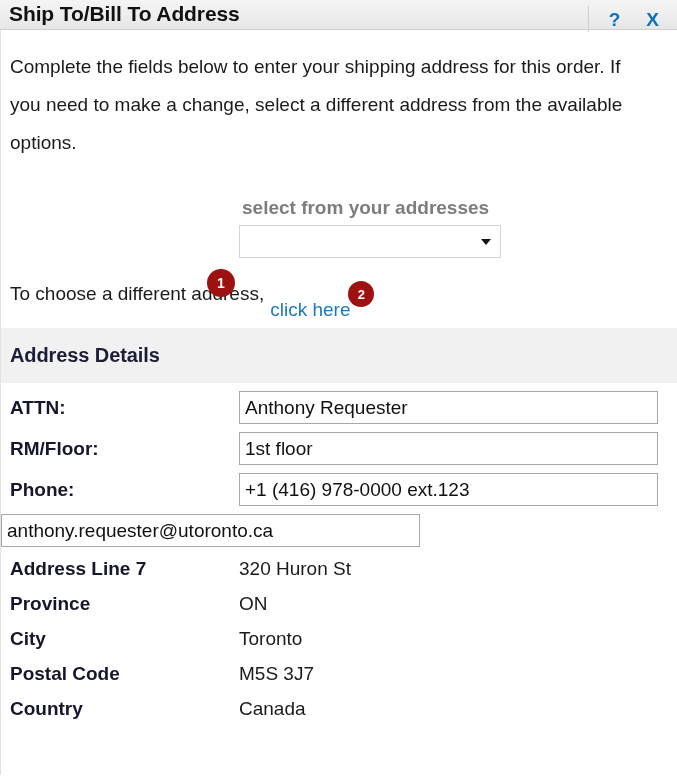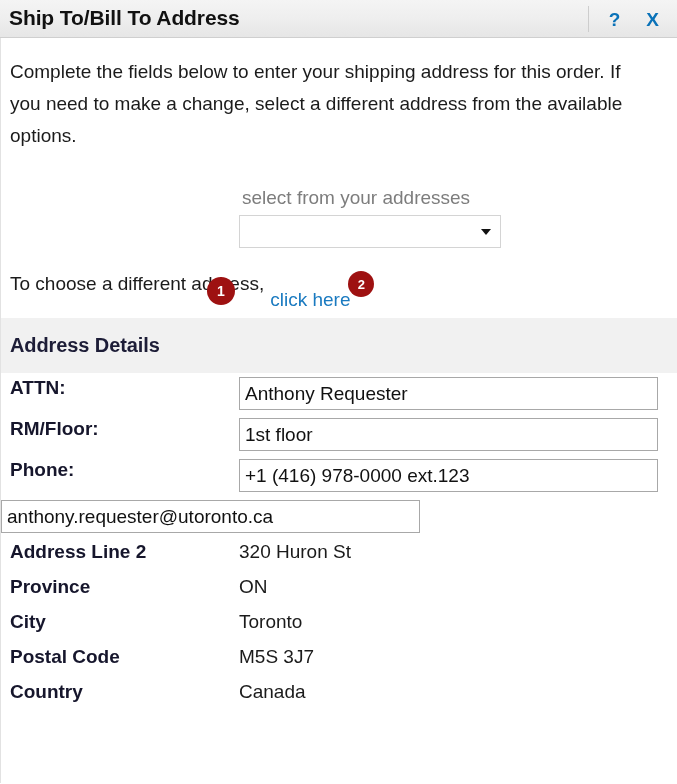--- a/index.html
+++ b/index.html
@@ -21,21 +21,21 @@
     width: 677px;
     height: 784px;
     box-sizing: border-box;
     background: #ffffff;
     overflow: hidden;
   }
 
   
   .titlebar {
     position: relative;
-    height: 38px;
+    height: 30px;
     box-sizing: border-box;
     background: linear-gradient(to bottom, #f4f4f4 0%, #efefef 45%, #e6e6e6 100%);
     border-bottom: 1px solid #cfcfcf;
     display: flex;
     align-items: center;
     padding: 0 0 0 9px;
   }
   .titlebar-title {
     font-size: 21px;
     font-weight: bold;
@@ -77,21 +77,21 @@
   .body-wrap {
     position: relative;
     border-left: 1px solid #e2e2e2;
     box-sizing: border-box;
     height: 745px;
   }
 
   .intro {
     padding: 18px 22px 0 9px;
     font-size: 19px;
-    line-height: 32px;
+    line-height: 38px;
     color: #1b1b1b;
     max-width: 645px;
   }
 
   
   .ship-row {
     position: relative;
     margin-top: 26px;
     height: 84px;
   }
@@ -103,20 +103,21 @@
     color: #1b1b1b;
     white-space: nowrap;
   }
   .select-hint {
     position: absolute;
     left: 241px;
     top: 9px;
     font-size: 19px;
     color: #7d7d7d;
     white-space: nowrap;
+    font-weight: bold;
   }
   .select-box {
     position: absolute;
     left: 238px;
     top: 37px;
     width: 262px;
     height: 33px;
     box-sizing: border-box;
     background: #ffffff;
     border: 1px solid #d4d4d4;
@@ -199,21 +200,21 @@
     letter-spacing: -0.1px;
   }
 
   .details {
     padding-top: 4px;
   }
   .detail-row {
     position: relative;
     height: 41px;
     display: flex;
-    align-items: flex-start;
+    align-items: center;
   }
   .detail-row.ro {
     height: 35px;
   }
   .detail-label {
     width: 238px;
     box-sizing: border-box;
     padding-left: 9px;
     font-size: 19px;
     font-weight: bold;
@@ -291,21 +292,21 @@
       <div class="detail-row">
         <span class="detail-label">Phone:</span>
         <input class="detail-input" type="text" value="+1 (416) 978-0000 ext.123" style="">
       </div>
 
       <div class="detail-row">
         <input class="detail-input" type="text" value="anthony.requester@utoronto.ca" style="">
       </div>
 
       <div class="detail-row ro">
-        <span class="detail-label">Address Line 2</span>
+        <span class="detail-label">Address Line 7</span>
         <span class="detail-value">320 Huron St</span>
       </div>
 
 
       <div class="detail-row ro">
         <span class="detail-label">Province</span>
         <span class="detail-value">ON</span>
       </div>
 
       <div class="detail-row ro">

